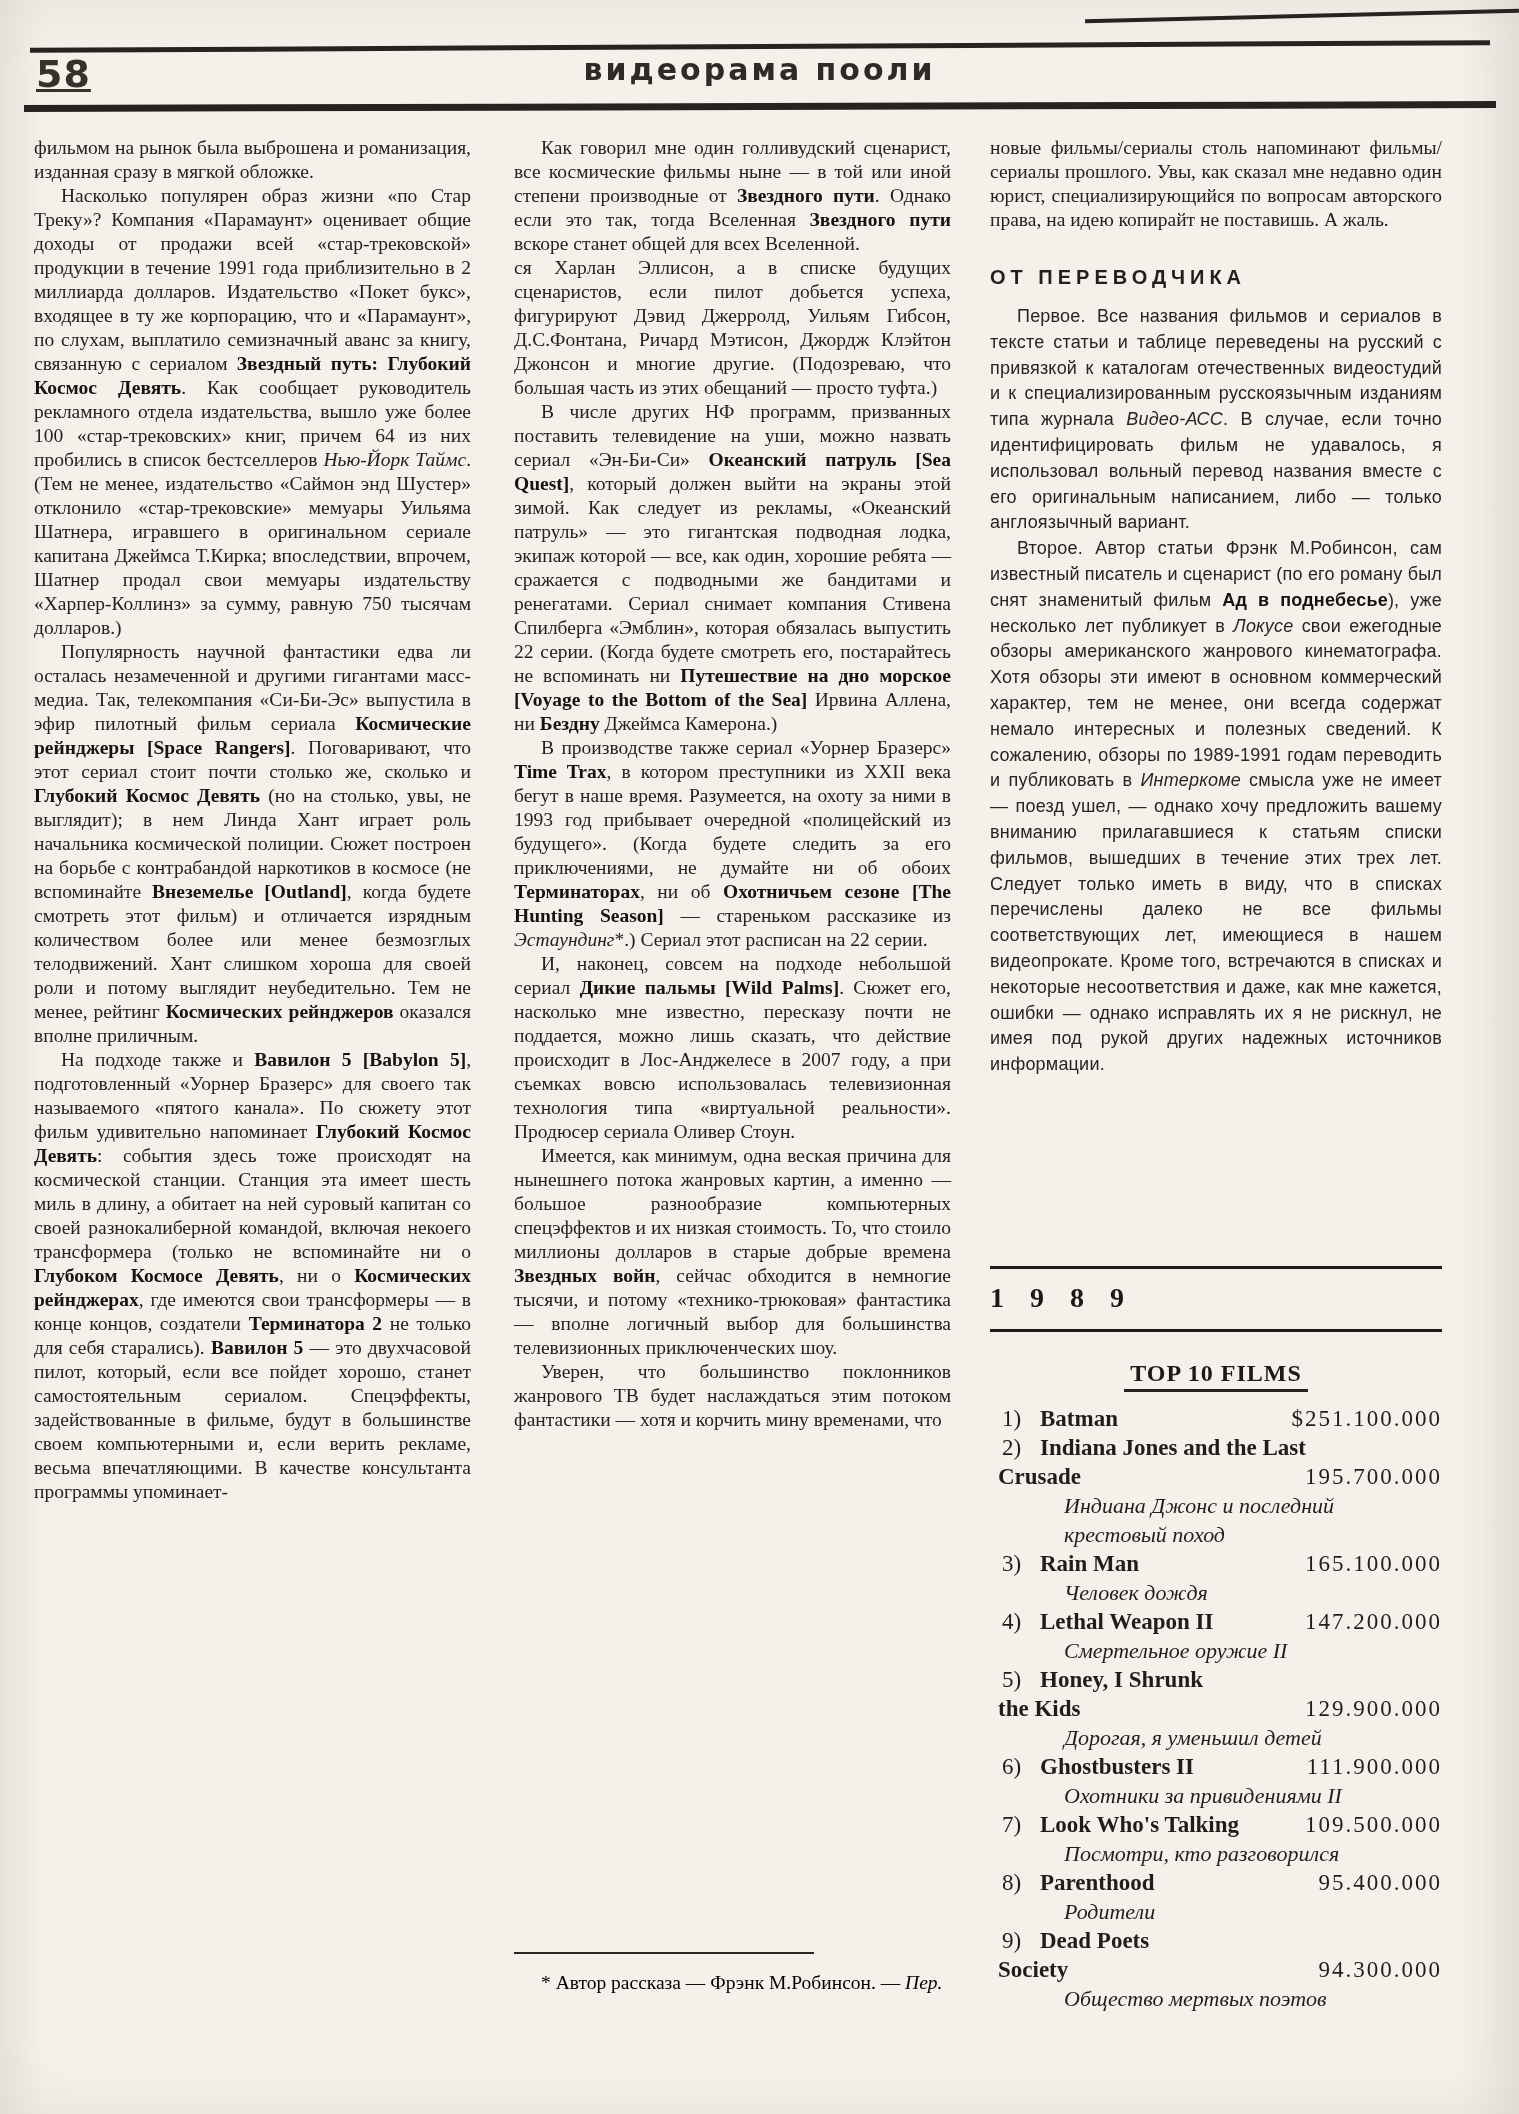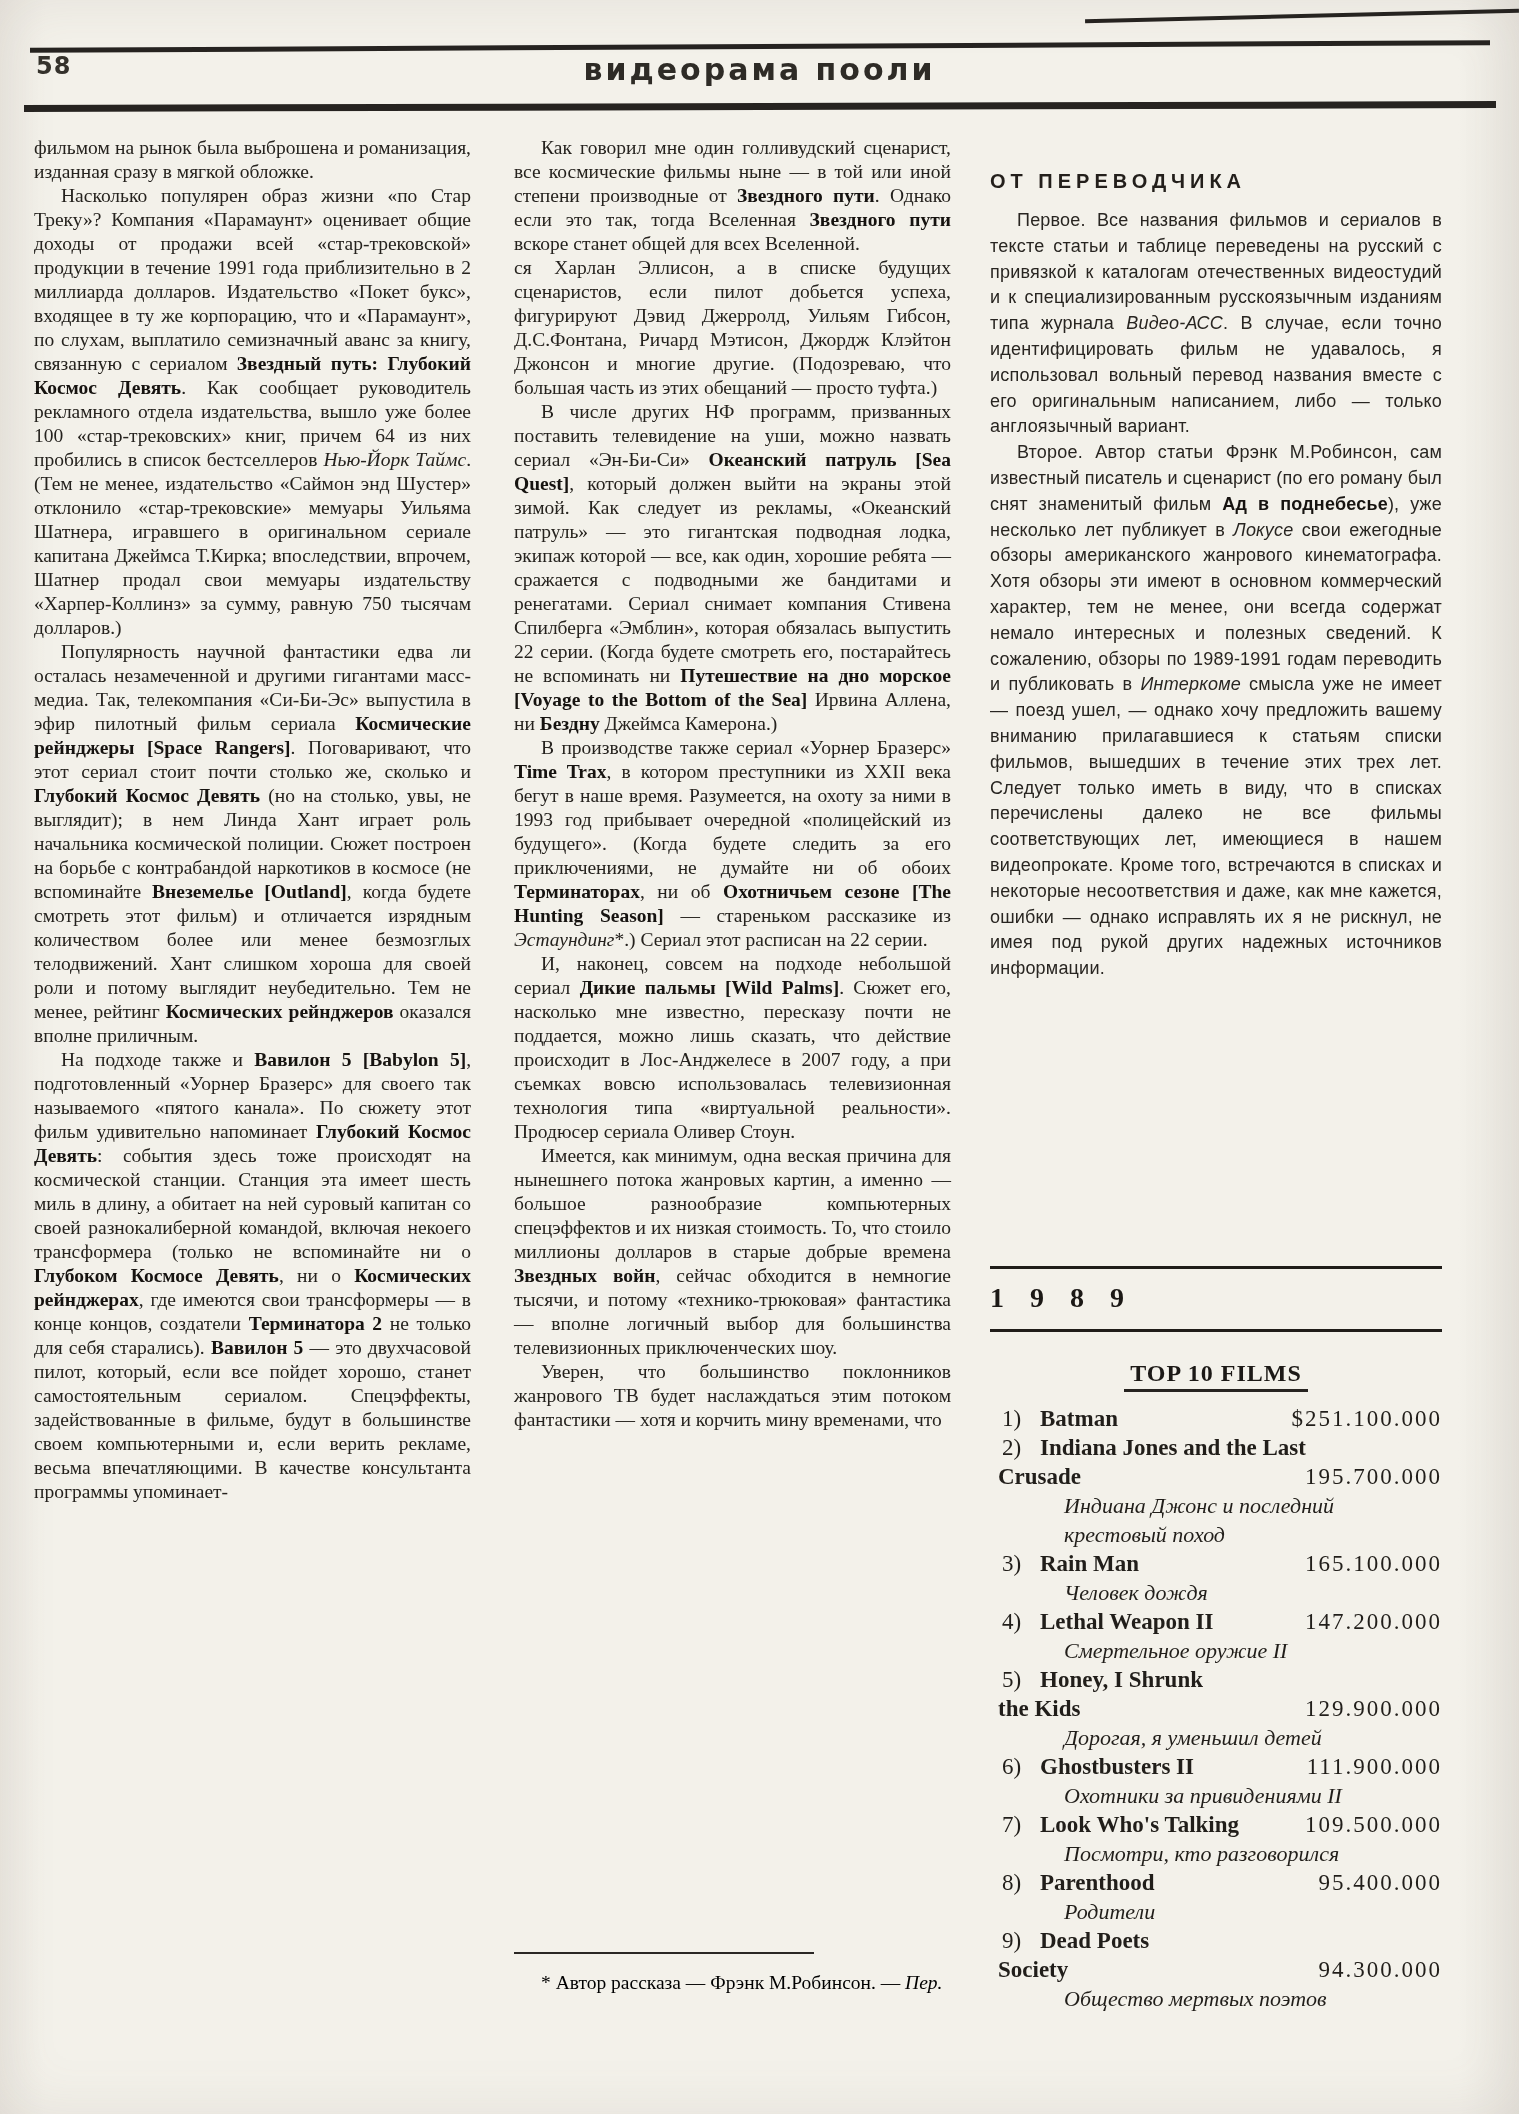--- a/index.html
+++ b/index.html
@@ -2,21 +2,21 @@
 <html><head>
 <meta charset="utf-8">
 <style>
   html,body{margin:0;padding:0;background:#d8d5ce;}
   .page{position:relative;width:1519px;height:2114px;margin:0 auto;overflow:hidden;
         background:linear-gradient(90deg,#ece9e2 0%,#f3f1ea 3%,#f3f1ea 96%,#e9e6df 100%);
         box-shadow:inset 0 0 60px rgba(120,110,95,.12);}
   .abs{position:absolute;}
   .rule{background:#262320;}
   
-  .page-num{font-family:"DejaVu Sans",sans-serif;font-weight:bold;font-size:24px;color:#35322c;letter-spacing:1px;}
+  .page-num{font-family:"DejaVu Sans",sans-serif;font-weight:bold;font-size:38px;color:#35322c;letter-spacing:1px;text-decoration:underline;}
   .head-title{width:100%;text-align:center;font-family:"DejaVu Sans",sans-serif;font-weight:bold;
               font-size:30px;letter-spacing:3px;color:#2e2b26;}
   
   .col{text-align:justify;}
   .serif{font-family:"Liberation Serif",serif;font-size:19.5px;line-height:24px;color:#25221e;}
   .para{margin:0;}
   .para.ind{text-indent:27px;}
   .b{font-weight:bold;color:#161310;}
   .i{font-style:italic;}
   
@@ -72,20 +72,23 @@
     </div>
 
   <div class="abs" style="left:514px;top:1952px;width:437px;">
     <div class="fn-rule"></div>
     <div class="col fn-text">
         <p class="para ind"><span>* Автор рассказа — Фрэнк М.Робинсон. — </span><span class="i">Пер.</span></p>
       </div>
   </div>
 
   <div class="abs" style="left:990px;top:136px;width:452px;">
+    <div class="col serif">
+        <p class="para"><span>новые фильмы/сериалы столь напоминают фильмы/сериалы прошлого. Увы, как сказал мне недавно один юрист, специализирующийся по вопросам авторского права, на идею копирайт не поставишь. А жаль.</span></p>
+      </div>
     <div class="tr-heading">ОТ ПЕРЕВОДЧИКА</div>
     <div class="col sans">
         <p class="para ind"><span>Первое. Все названия фильмов и сериалов в тексте статьи и таблице переведены на русский с привязкой к каталогам отечественных видеостудий и к специализированным русскоязычным изданиям типа журнала </span><span class="i">Видео-АСС</span><span>. В случае, если точно идентифицировать фильм не удавалось, я использовал вольный перевод названия вместе с его оригинальным написанием, либо — только англоязычный вариант.</span></p>
         <p class="para ind"><span>Второе. Автор статьи Фрэнк М.Робинсон, сам известный писатель и сценарист (по его роману был снят знаменитый фильм </span><span class="b">Ад в поднебесье</span><span>), уже несколько лет публикует в </span><span class="i">Локусе</span><span> свои ежегодные обзоры американского жанрового кинематографа. Хотя обзоры эти имеют в основном коммерческий характер, тем не менее, они всегда содержат немало интересных и полезных сведений. К сожалению, обзоры по 1989-1991 годам переводить и публиковать в </span><span class="i">Интеркоме</span><span> смысла уже не имеет — поезд ушел, — однако хочу предложить вашему вниманию прилагавшиеся к статьям списки фильмов, вышедших в течение этих трех лет. Следует только иметь в виду, что в списках перечислены далеко не все фильмы соответствующих лет, имеющиеся в нашем видеопрокате. Кроме того, встречаются в списках и некоторые несоответствия и даже, как мне кажется, ошибки — однако исправлять их я не рискнул, не имея под рукой других надежных источников информации.</span></p>
       </div>
   </div>
 
   <div class="abs year-box" style="left:990px;top:1266px;width:452px;">
     <span class="year">1989</span>
   </div>

